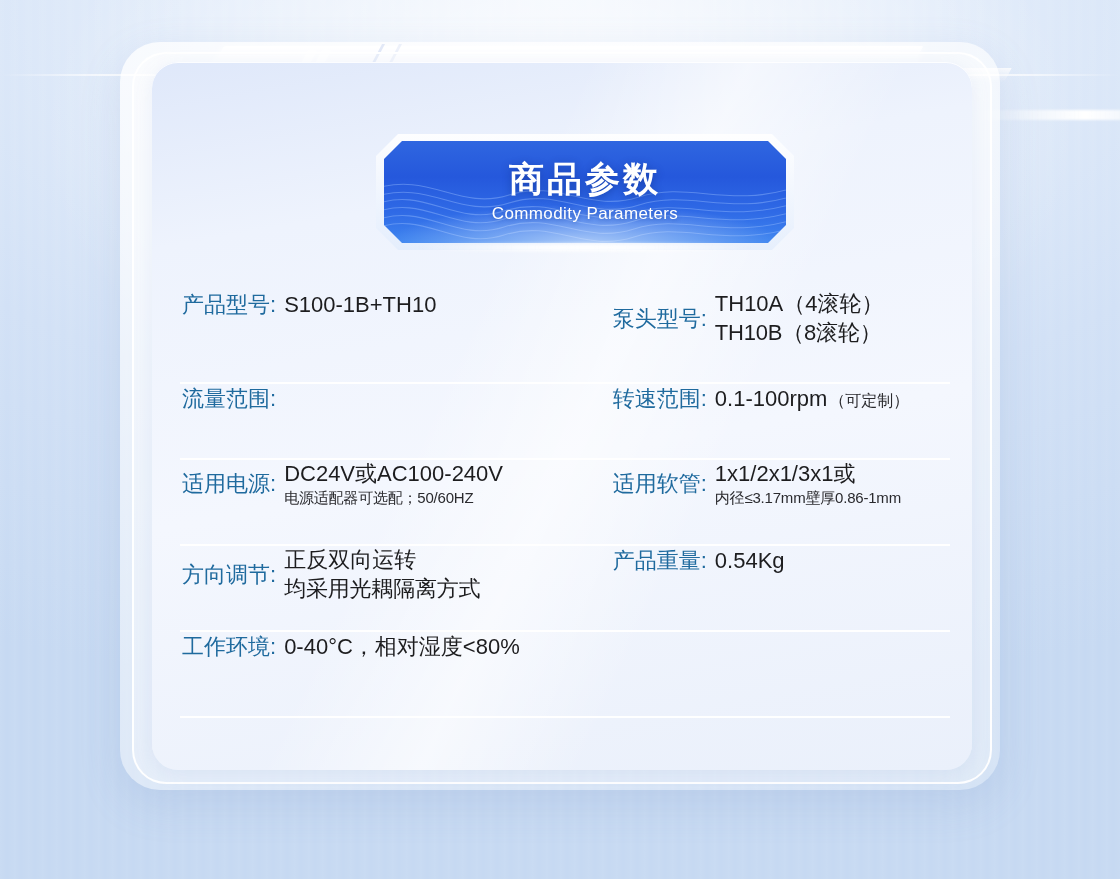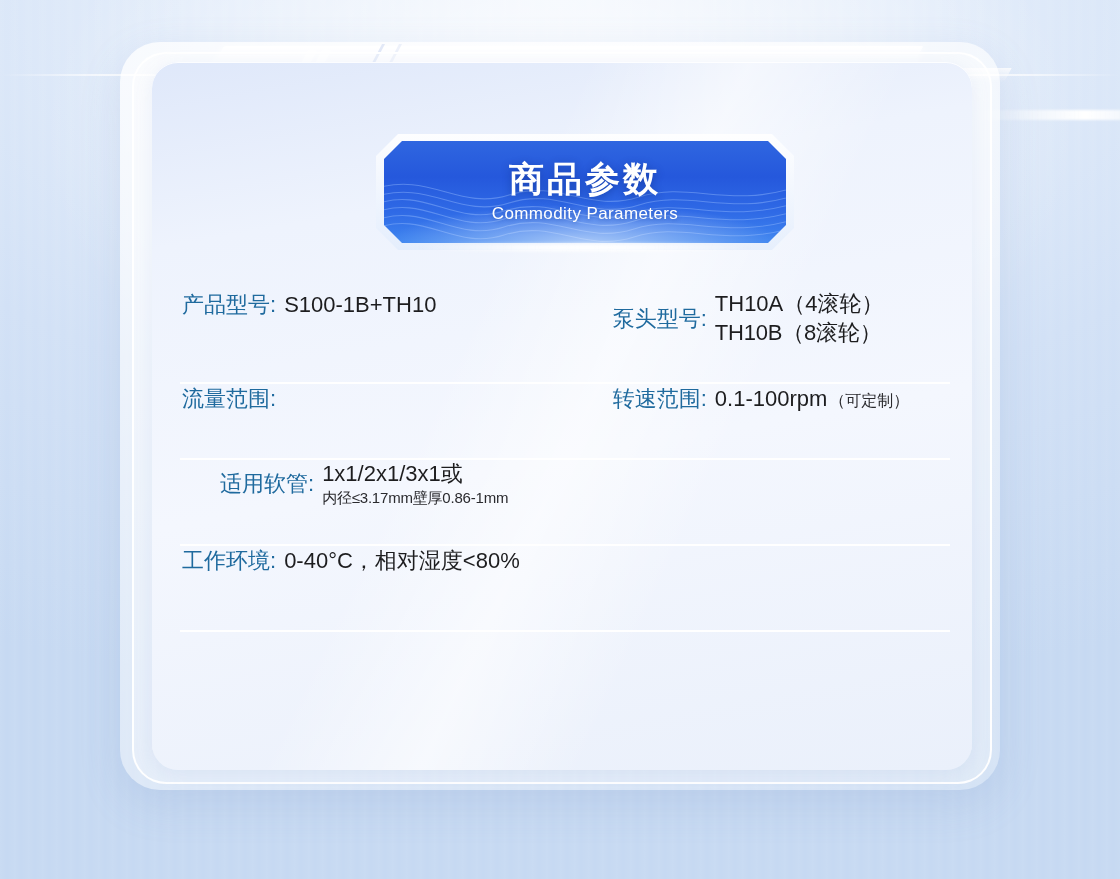--- a/index.html
+++ b/index.html
@@ -182,29 +182,49 @@
       </div>
       <div class="cell right">
         <span class="label">转速范围:</span>
         <span class="value">
           <span>0.1-100rpm</span><span class="tiny">（可定制）</span>
         </span>
       </div>
     </div>
 
     <div class="row r3">
+      <div class="cell left">
+        <span class="label">适用电源:</span>
+        <span class="value">
+          <span>DC24V或AC100-240V</span>
+          <span class="sub">电源适配器可选配；50/60HZ</span>
+        </span>
+      </div>
       <div class="cell right">
         <span class="label">适用软管:</span>
         <span class="value">
           <span>1x1/2x1/3x1或</span>
           <span class="sub">内径≤3.17mm壁厚0.86-1mm</span>
         </span>
       </div>
     </div>
 
+    <div class="row r4">
+      <div class="cell left">
+        <span class="label">方向调节:</span>
+        <span class="value v-two">
+          <span>正反双向运转</span>
+          <span class="sub" style="font-size:22px;color:#1d1d1f">均采用光耦隔离方式</span>
+        </span>
+      </div>
+      <div class="cell right">
+        <span class="label">产品重量:</span>
+        <span class="value">0.54Kg</span>
+      </div>
+    </div>
 
     <div class="row r5">
       <div class="cell left" style="width:770px">
         <span class="label">工作环境:</span>
         <span class="value">0-40°C，相对湿度&lt;80%</span>
       </div>
     </div>
 
   </div>
 </div>

